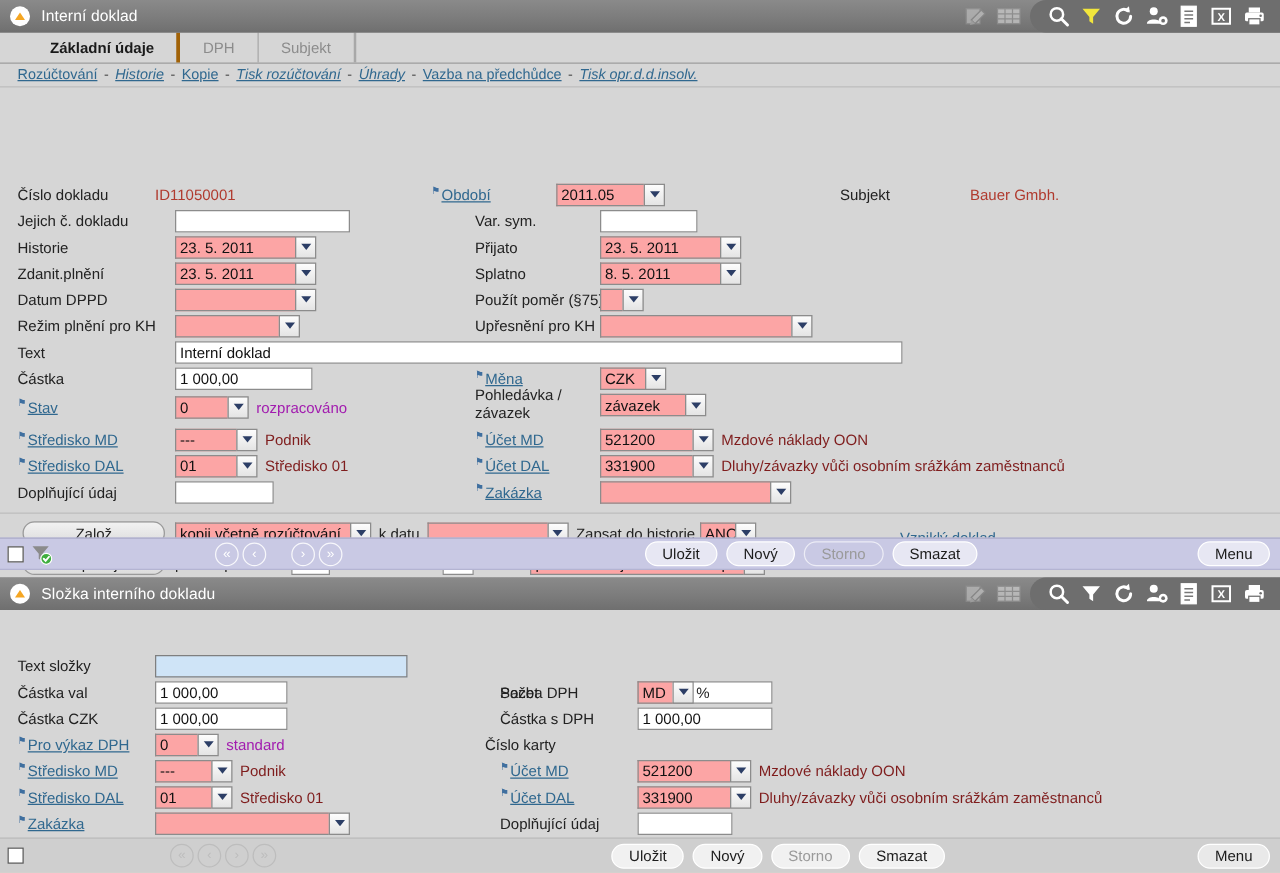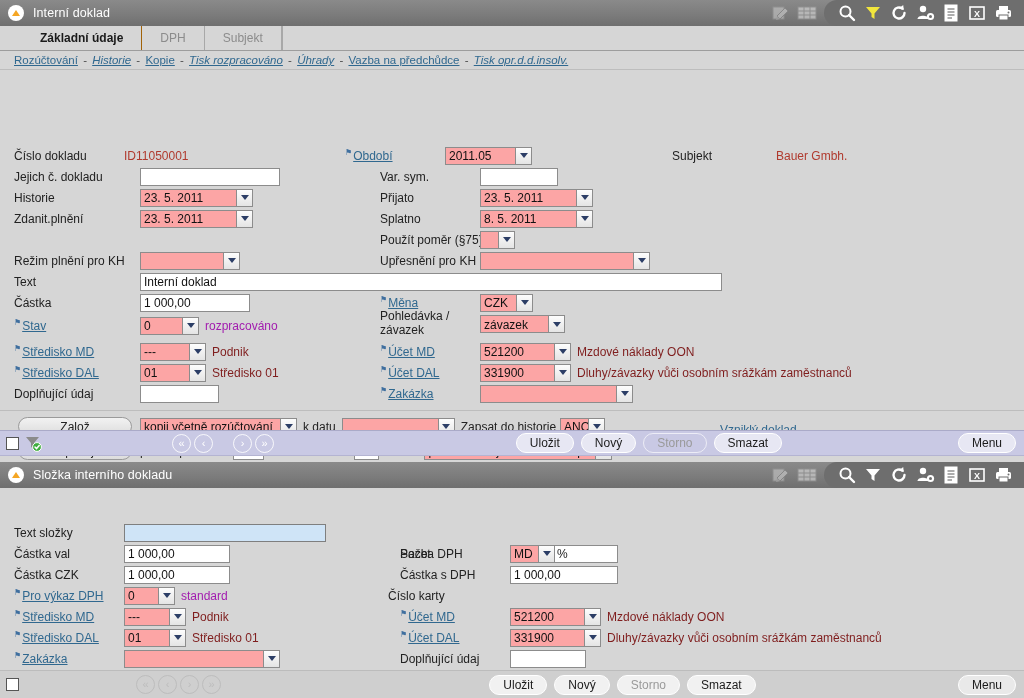--- a/index.html
+++ b/index.html
@@ -55,21 +55,21 @@
     border-bottom: 1px solid #9d9d9d;
     padding-left: 22px;
   }
   .tab {
     height: 24px; padding: 0 18px;
     display: flex; align-items: center;
     font-size: 12px; color: #8c8c8c;
     border-right: 1px solid #a8a8a8;
     cursor: default;
   }
-  .tab.active { color: #1a1a1a; font-weight: bold; border-right: 1px solid #a16207; margin-top: 28px;}
+  .tab.active { color: #1a1a1a; font-weight: bold; border-right: 3px solid #a16207; margin-top: 28px;}
   .tab.empty { padding: 0; width: 0; }
 
   
   .linkrow {
     padding: 3px 0 3px 14px;
     font-size: 11.5px;
     border-bottom: 1px solid #bdbdbd;
     white-space: nowrap;
   }
   .linkrow a { color: #30688f; text-decoration: underline; cursor: pointer; }
@@ -248,21 +248,21 @@
     <div class="tab">
         <span>DPH</span>
       </div>
     <div class="tab">
         <span>Subjekt</span>
       </div>
     <div class="tab empty"></div>
   </div>
 
   <div class="linkrow">
-    <a>Rozúčtování</a><span class="sep"> - </span><a class="ital">Historie</a><span class="sep"> - </span><a>Kopie</a><span class="sep"> - </span><a class="ital">Tisk rozpracováno</a><span class="sep"> - </span><a class="ital">Úhrady</a><span class="sep"> - </span><a>Vazba na předchůdce</a><span class="sep"> - </span><a class="ital">Tisk opr.d.d.insolv.</a>
+    <a>Rozúčtování</a><span class="sep"> - </span><a class="ital">Historie</a><span class="sep"> - </span><a>Kopie</a><span class="sep"> - </span><a class="ital">Tisk rozúčtování</a><span class="sep"> - </span><a class="ital">Úhrady</a><span class="sep"> - </span><a>Vazba na předchůdce</a><span class="sep"> - </span><a class="ital">Tisk opr.d.d.insolv.</a>
   </div>
 
   <div class="form" style="height:352px;">
 
     <div class="row" style="left:14px; top:76px;">
       <span class="lbl" style="width:110px">Číslo dokladu</span>
       <span class="val-red">ID11050001</span>
     </div>
     <div class="row" style="left:345px; top:76px;">
       <span style="width:100px"><span class="pin">⚑</span><a class="lnk">Období</a></span>
@@ -308,20 +308,27 @@
       </span>
     </div>
     <div class="row" style="left:380px; top:139px;">
       <span class="lbl" style="width:100px">Splatno</span>
       <span class="combo">
         <span class="cv" style="width:96px">8. 5. 2011</span>
         <span class="arr"></span>
       </span>
     </div>
 
+    <div class="row" style="left:14px; top:160px;">
+      <span class="lbl" style="width:126px">Datum DPPD</span>
+      <span class="combo">
+        <span class="cv" style="width:96px"></span>
+        <span class="arr"></span>
+      </span>
+    </div>
     <div class="row" style="left:380px; top:160px;">
       <span class="lbl" style="width:100px">Použít poměr (§75)</span>
       <span class="combo">
         <span class="cv" style="width:18px"></span>
         <span class="arr"></span>
       </span>
     </div>
 
     <div class="row" style="left:14px; top:181px;">
       <span class="lbl" style="width:126px">Režim plnění pro KH</span>

